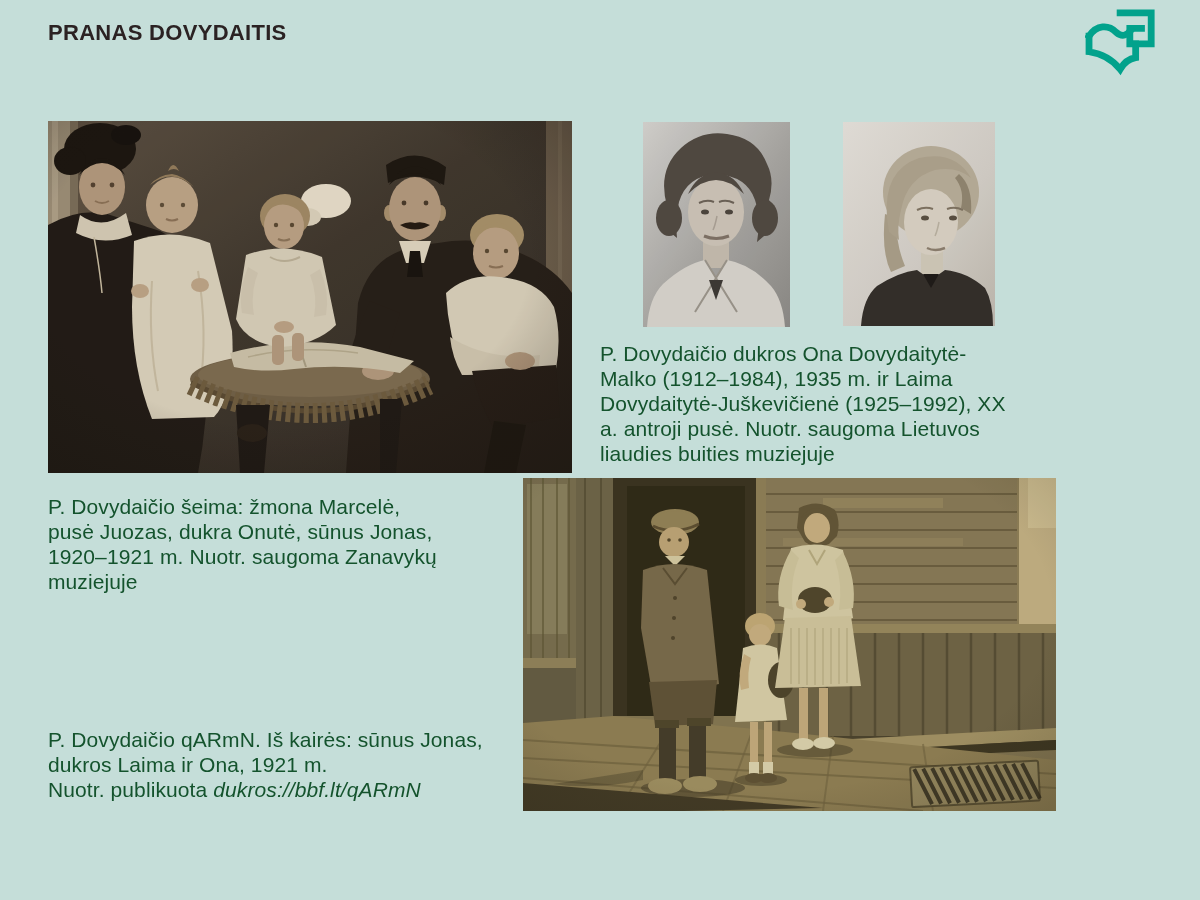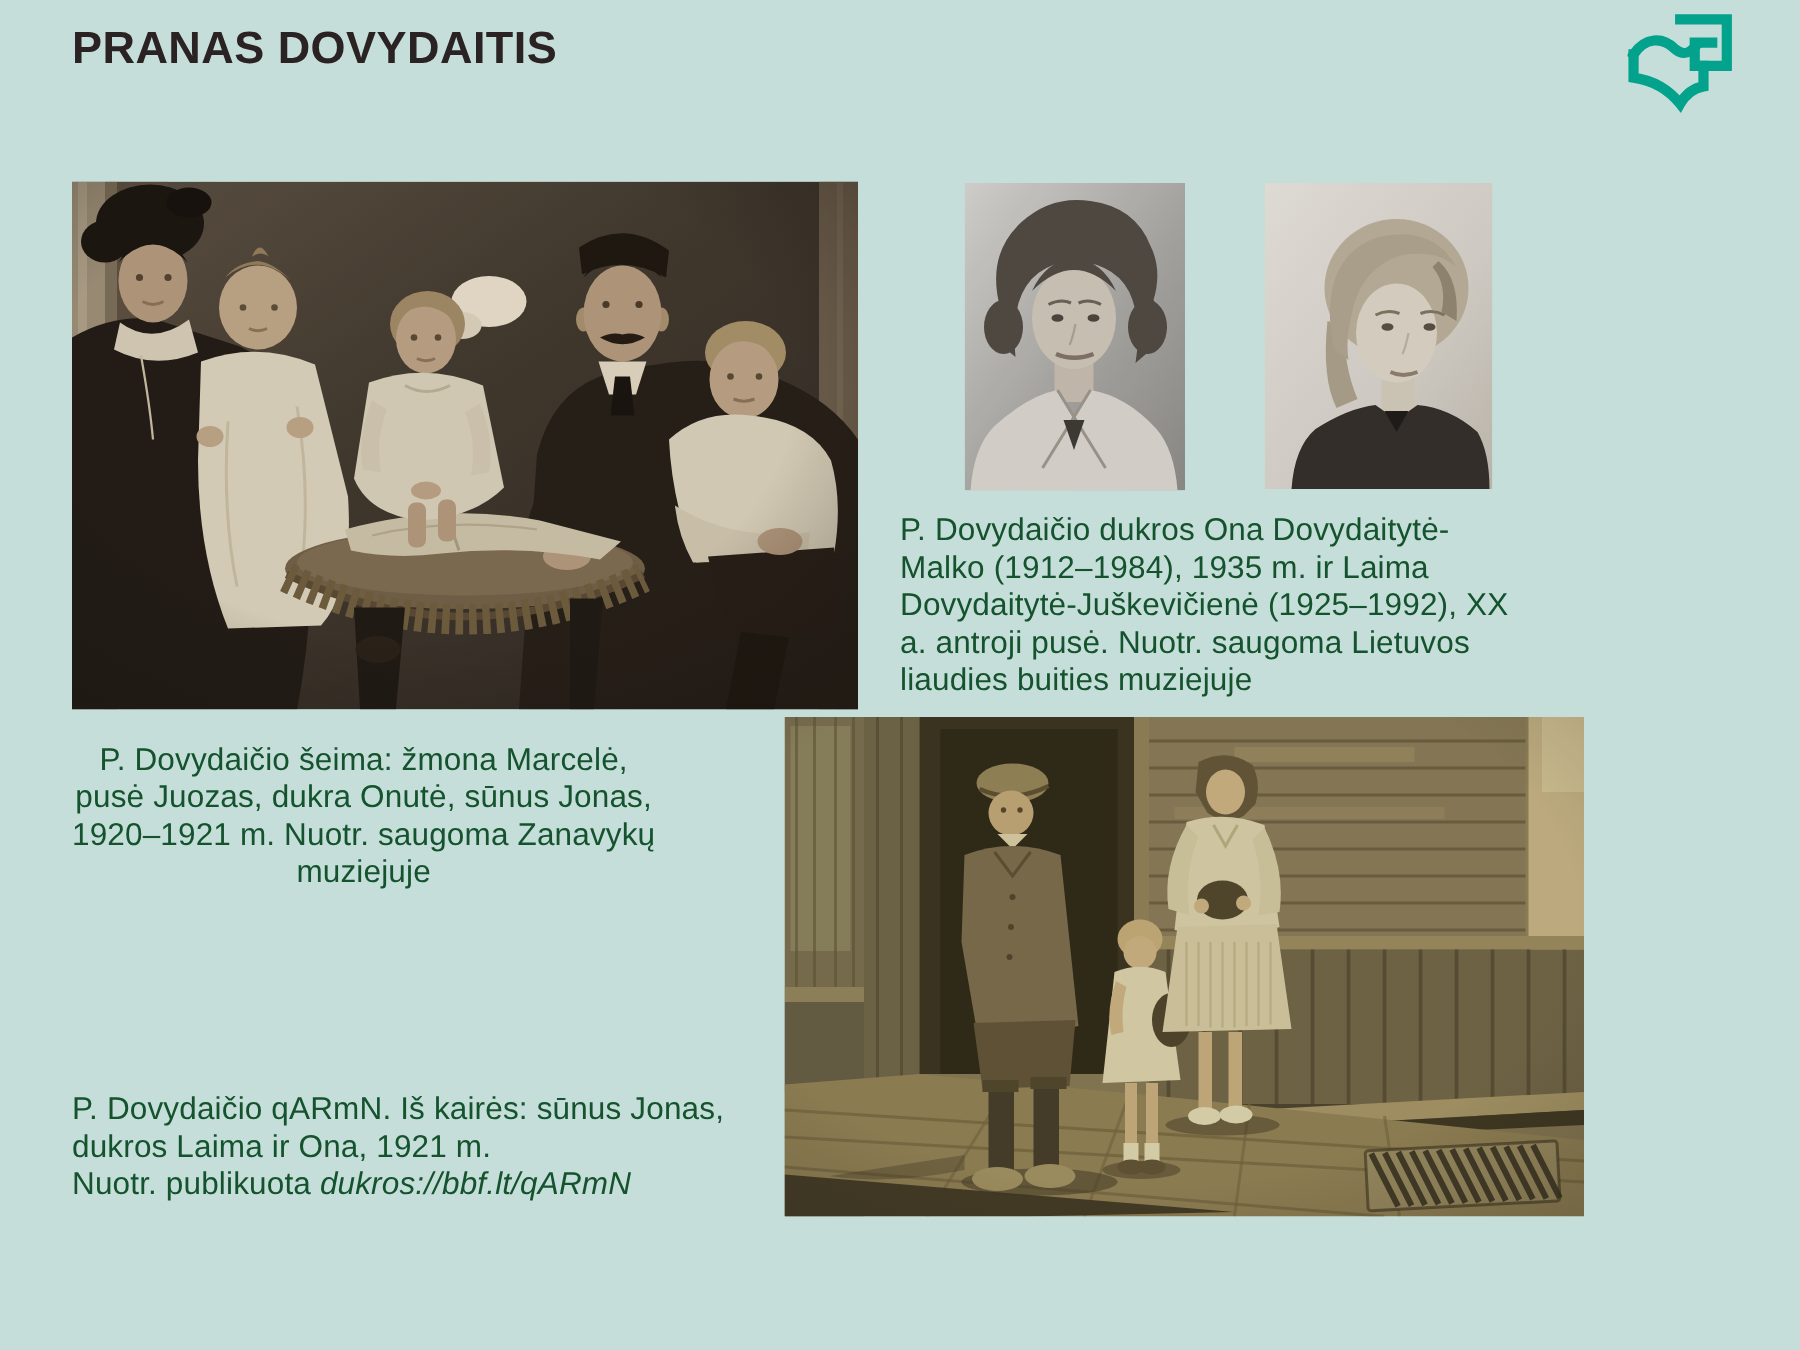--- a/index.html
+++ b/index.html
@@ -1,36 +1,36 @@
 <!DOCTYPE html>
 <html><head>
 <meta charset="utf-8">
 <style>
   * { margin:0; padding:0; box-sizing:border-box; }
   html, body { width:1200px; height:900px; }
   body { font-family:"Liberation Sans", sans-serif; }
   .slide { position:relative; width:1200px; height:900px; background:#c5ded9; overflow:hidden; }
 
-  .title { position:absolute; left:48px; top:14px; font-weight:bold; font-size:30px;
+  .title { position:absolute; left:48px; top:14px; font-weight:bold; font-size:22px;
            line-height:37px; letter-spacing:0.3px; color:#2b2223; }
 
   .logo { position:absolute; left:1085px; top:9px; width:78px; height:68px; }
   .logo svg { display:block; width:100%; height:100%; }
 
   .photo { position:absolute; overflow:hidden; }
   .photo svg { display:block; width:100%; height:100%; }
   #photo-family { left:48px;  top:121px; width:524px; height:352px; }
   #photo-ona    { left:643px; top:122px; width:147px; height:205px; }
   #photo-laima  { left:843px; top:122px; width:152px; height:204px; }
   #photo-porch  { left:523px; top:478px; width:533px; height:333px; }
 
   .caption { position:absolute; font-size:21px; line-height:25px; color:#14532d;
              letter-spacing:0.1px; white-space:nowrap; }
   #caption-daughters { left:600px; top:341px; }
-  #caption-family    { left:48px;  top:494px;text-align:center; }
+  #caption-family    { left:48px;  top:494px; }
   #caption-children  { left:48px;  top:727px; }
   .caption em { font-style:italic; }
 </style>
 </head>
 <body>
 
 <div class="slide">
 
   <div class="title">
     <div>PRANAS DOVYDAITIS</div>

